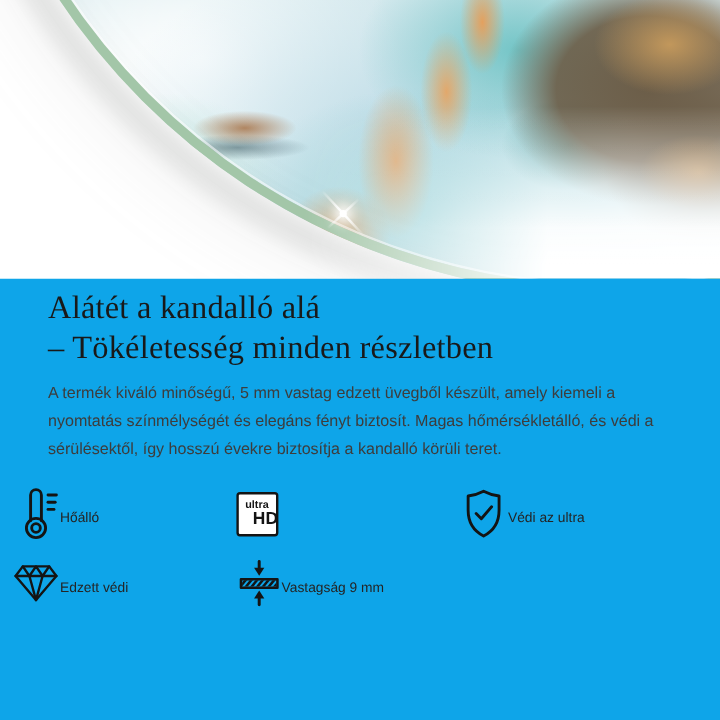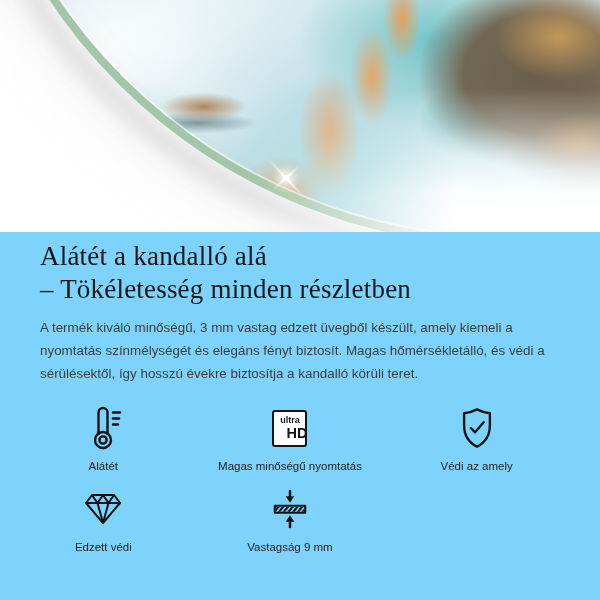--- a/index.html
+++ b/index.html
@@ -1,18 +1,18 @@
 <!DOCTYPE html>
 <html lang="hu"><head>
 <meta charset="utf-8">
 <meta name="viewport" content="width=600">
 <style>
   html,body{margin:0;padding:0;background:#fff;}
   .page{
-    position:relative;width:600px;height:600px;background:#7dd3fc;overflow:hidden;
+    position:relative;width:600px;height:600px;background:#0ea5e9;overflow:hidden;
     font-family:"Liberation Sans", sans-serif;color:#1a1a1a;
   }
 
   
   .hero{position:relative;width:600px;height:232px;overflow:hidden;background:#fff;}
   .marble{
     position:absolute;inset:0;z-index:1;
     background-color:#dcedf0;
     background-image:
       radial-gradient(90px 60px at 93% 16%, rgba(198,154,92,0.95) 0%, rgba(198,154,92,0) 70%),
@@ -72,21 +72,21 @@
   .description{
     margin:10px 40px 0 40px;width:516px;
     font-size:13.4px;line-height:23px;color:#3d3d3d;
   }
 
   
   .features{
     margin:20px 0 0 10px;width:560px;
     display:grid;grid-template-columns:repeat(3,1fr);row-gap:12px;
   }
-  .feature{display:flex;flex-direction:column;align-items:center;}
+  .feature{display:flex;flex-direction:row;align-items:center;}
   .icon-slot{height:46px;display:flex;align-items:center;justify-content:center;}
   .feature-label{margin-top:8px;font-size:11.5px;color:#242424;line-height:15px;text-align:center;}
   .icon-stroke{stroke:#141414;fill:none;stroke-linecap:round;stroke-linejoin:round;}
   .uhd-box{
     box-sizing:border-box;width:35px;height:37px;border:2.2px solid #141414;border-radius:3px;
     display:flex;flex-direction:column;align-items:center;justify-content:center;background:#fff;
   }
   .uhd-top{font-size:9px;font-weight:700;color:#141414;line-height:10px;letter-spacing:0;}
   .uhd-bottom{font-size:14.5px;font-weight:800;color:#141414;line-height:15px;margin-top:0.5px;margin-left:14px;}
 </style>
@@ -103,56 +103,55 @@
     <div class="sparkle">
         <span class="core"></span>
       </div>
   </div>
 
   <h1 class="title">
     <span>Alátét a kandalló alá</span>
     <span>– Tökéletesség minden részletben</span>
   </h1>
 
-  <p class="description">A termék kiváló minőségű, 3 mm vastag edzett üvegből készült, amely kiemeli a nyomtatás színmélységét és elegáns fényt biztosít. Magas hőmérsékletálló, és védi a sérülésektől, így hosszú évekre biztosítja a kandalló körüli teret.</p>
+  <p class="description">A termék kiváló minőségű, 5 mm vastag edzett üvegből készült, amely kiemeli a nyomtatás színmélységét és elegáns fényt biztosít. Magas hőmérsékletálló, és védi a sérülésektől, így hosszú évekre biztosítja a kandalló körüli teret.</p>
 
   <div class="features">
 
     <div class="feature">
       <div class="icon-slot">
         <svg width="40" height="46" viewBox="0 0 40 46">
           <path class="icon-stroke" stroke-width="2.4" d="M15.5 29 L15.5 7.5 A4.5 4.5 0 0 1 24.5 7.5 L24.5 29"></path>
           <circle class="icon-stroke" stroke-width="2.4" cx="20" cy="35" r="8"></circle>
           <circle class="icon-stroke" stroke-width="2.4" cx="20" cy="35" r="3.6"></circle>
           <line class="icon-stroke" stroke-width="2.4" x1="30" y1="7.5" x2="37" y2="7.5"></line>
           <line class="icon-stroke" stroke-width="2.4" x1="30" y1="13.5" x2="36" y2="13.5"></line>
           <line class="icon-stroke" stroke-width="2.4" x1="30" y1="19.5" x2="35" y2="19.5"></line>
         </svg>
       </div>
-      <div class="feature-label">Alátét</div>
+      <div class="feature-label">Hőálló</div>
     </div>
 
     <div class="feature">
       <div class="icon-slot">
         <div class="uhd-box">
           <span class="uhd-top">ultra</span>
           <span class="uhd-bottom">HD</span>
         </div>
       </div>
-      <div class="feature-label">Magas minőségű nyomtatás</div>
     </div>
 
     <div class="feature">
       <div class="icon-slot">
         <svg width="40" height="42" viewBox="0 0 40 44">
           <path class="icon-stroke" stroke-width="2.5" d="M20 2.5 C23.5 4.4 28.6 6 33.5 6.6 L33.5 19 C33.5 30 28 37.4 20 41.5 C12 37.4 6.5 30 6.5 19 L6.5 6.6 C11.4 6 16.5 4.4 20 2.5 Z"></path>
           <polyline class="icon-stroke" stroke-width="2.5" points="13.5,22 18,26.5 27,16"></polyline>
         </svg>
       </div>
-      <div class="feature-label">Védi az amely</div>
+      <div class="feature-label">Védi az ultra</div>
     </div>
 
     <div class="feature">
       <div class="icon-slot">
         <svg width="40" height="34" viewBox="0 0 40 34">
           <path class="icon-stroke" stroke-width="2" d="M9 3 L31 3 L37 11 L20 31 L3 11 Z"></path>
           <line class="icon-stroke" stroke-width="2" x1="3" y1="11" x2="37" y2="11"></line>
           <polyline class="icon-stroke" stroke-width="2" points="9,3 14.5,11 20,3 25.5,11 31,3"></polyline>
           <line class="icon-stroke" stroke-width="2" x1="14.5" y1="11" x2="20" y2="31"></line>
           <line class="icon-stroke" stroke-width="2" x1="25.5" y1="11" x2="20" y2="31"></line>

